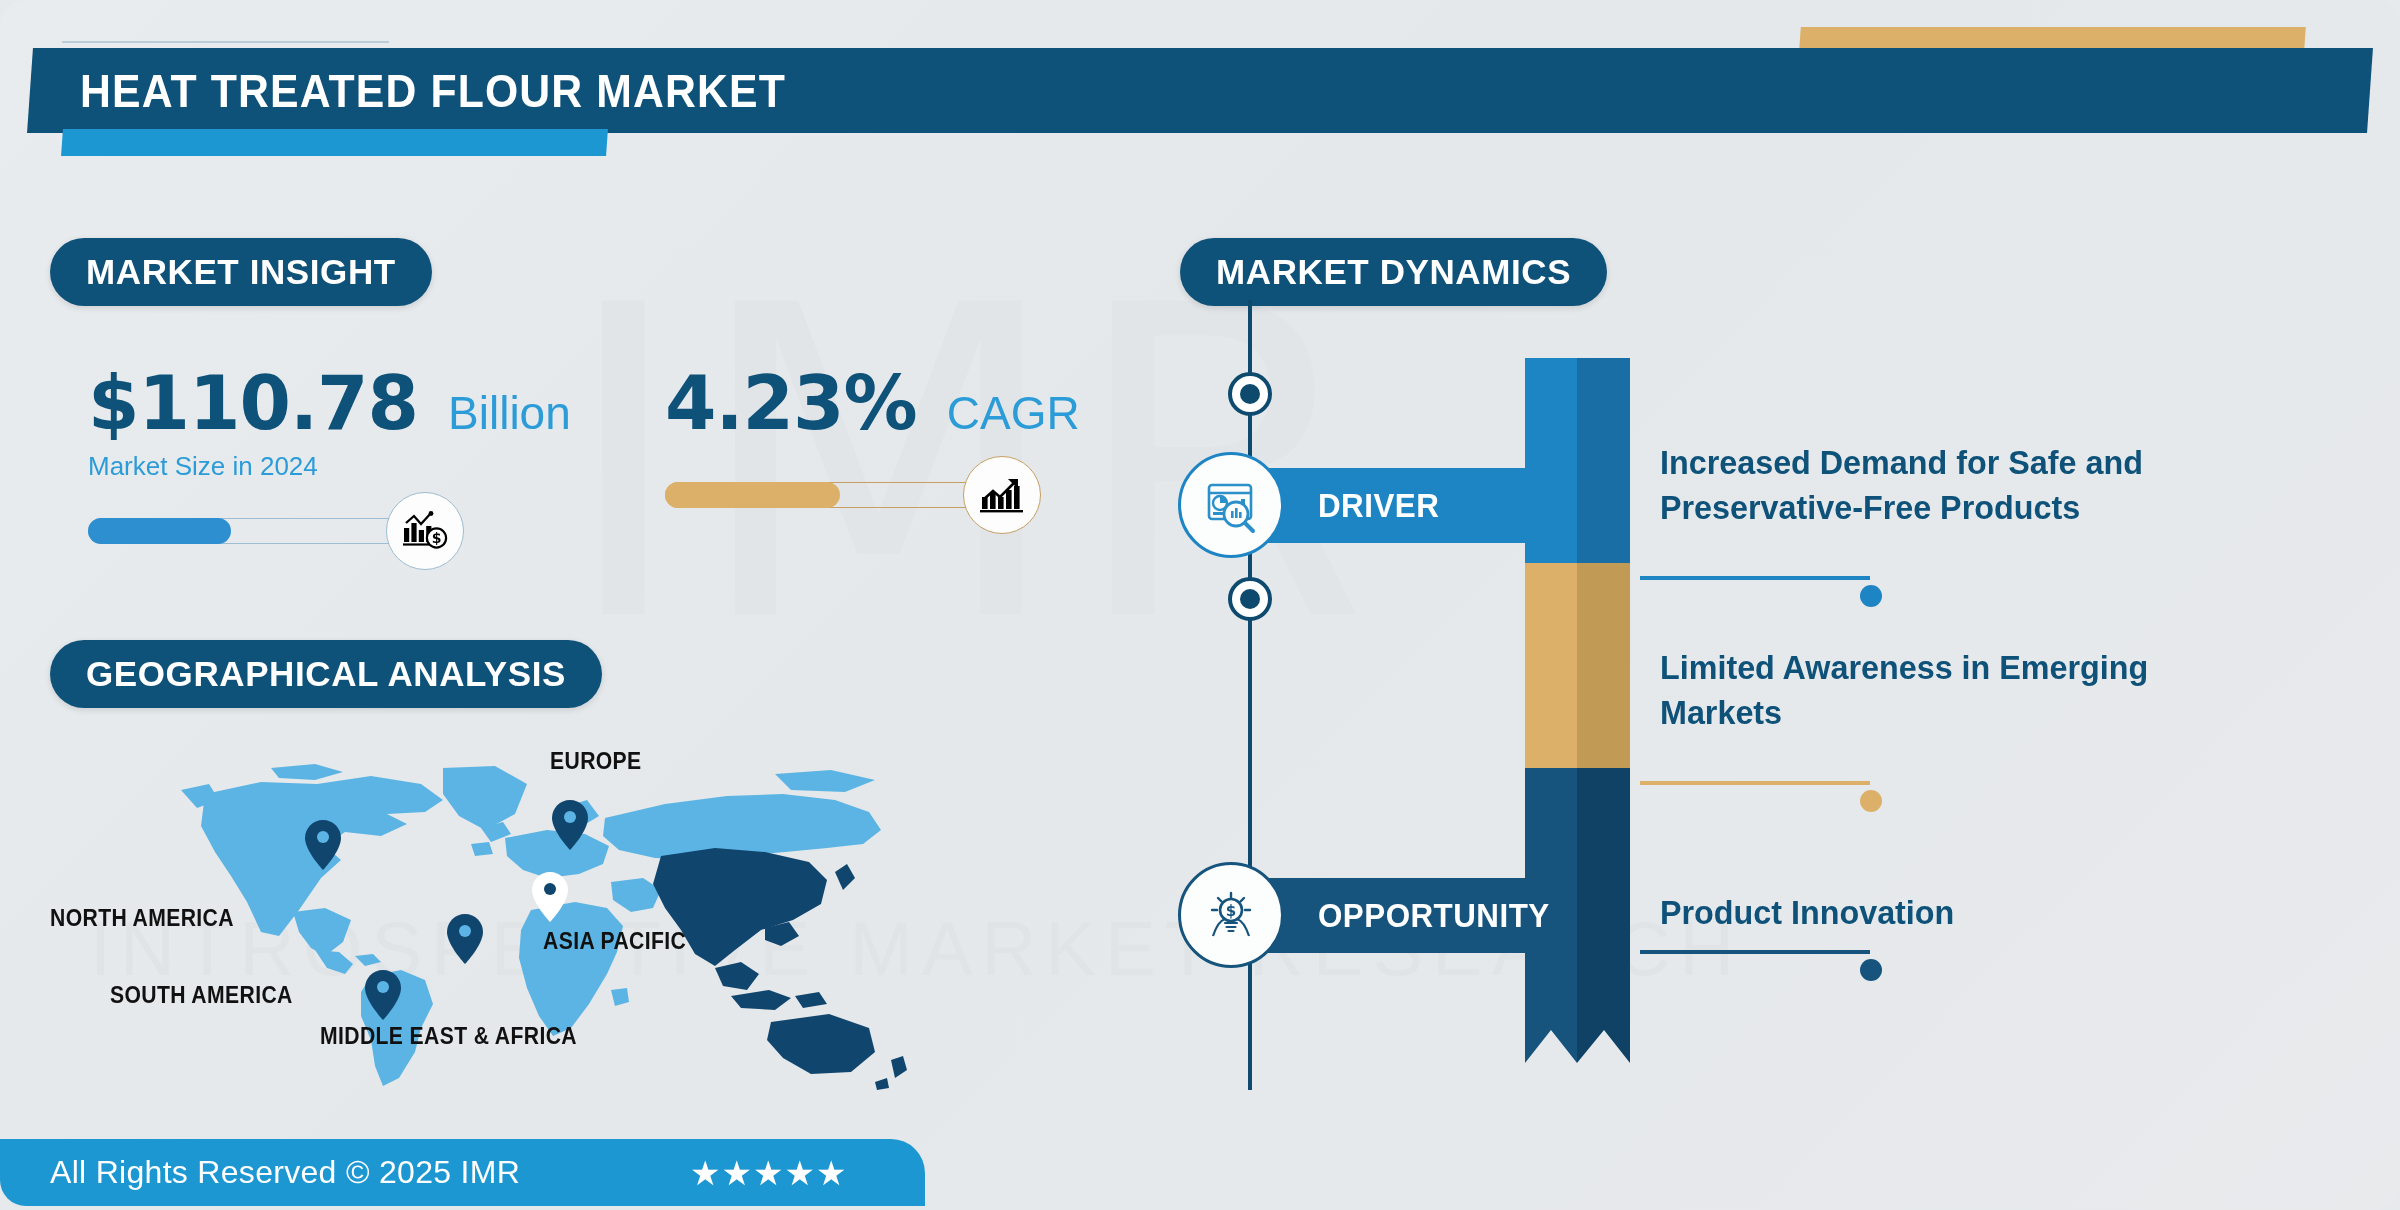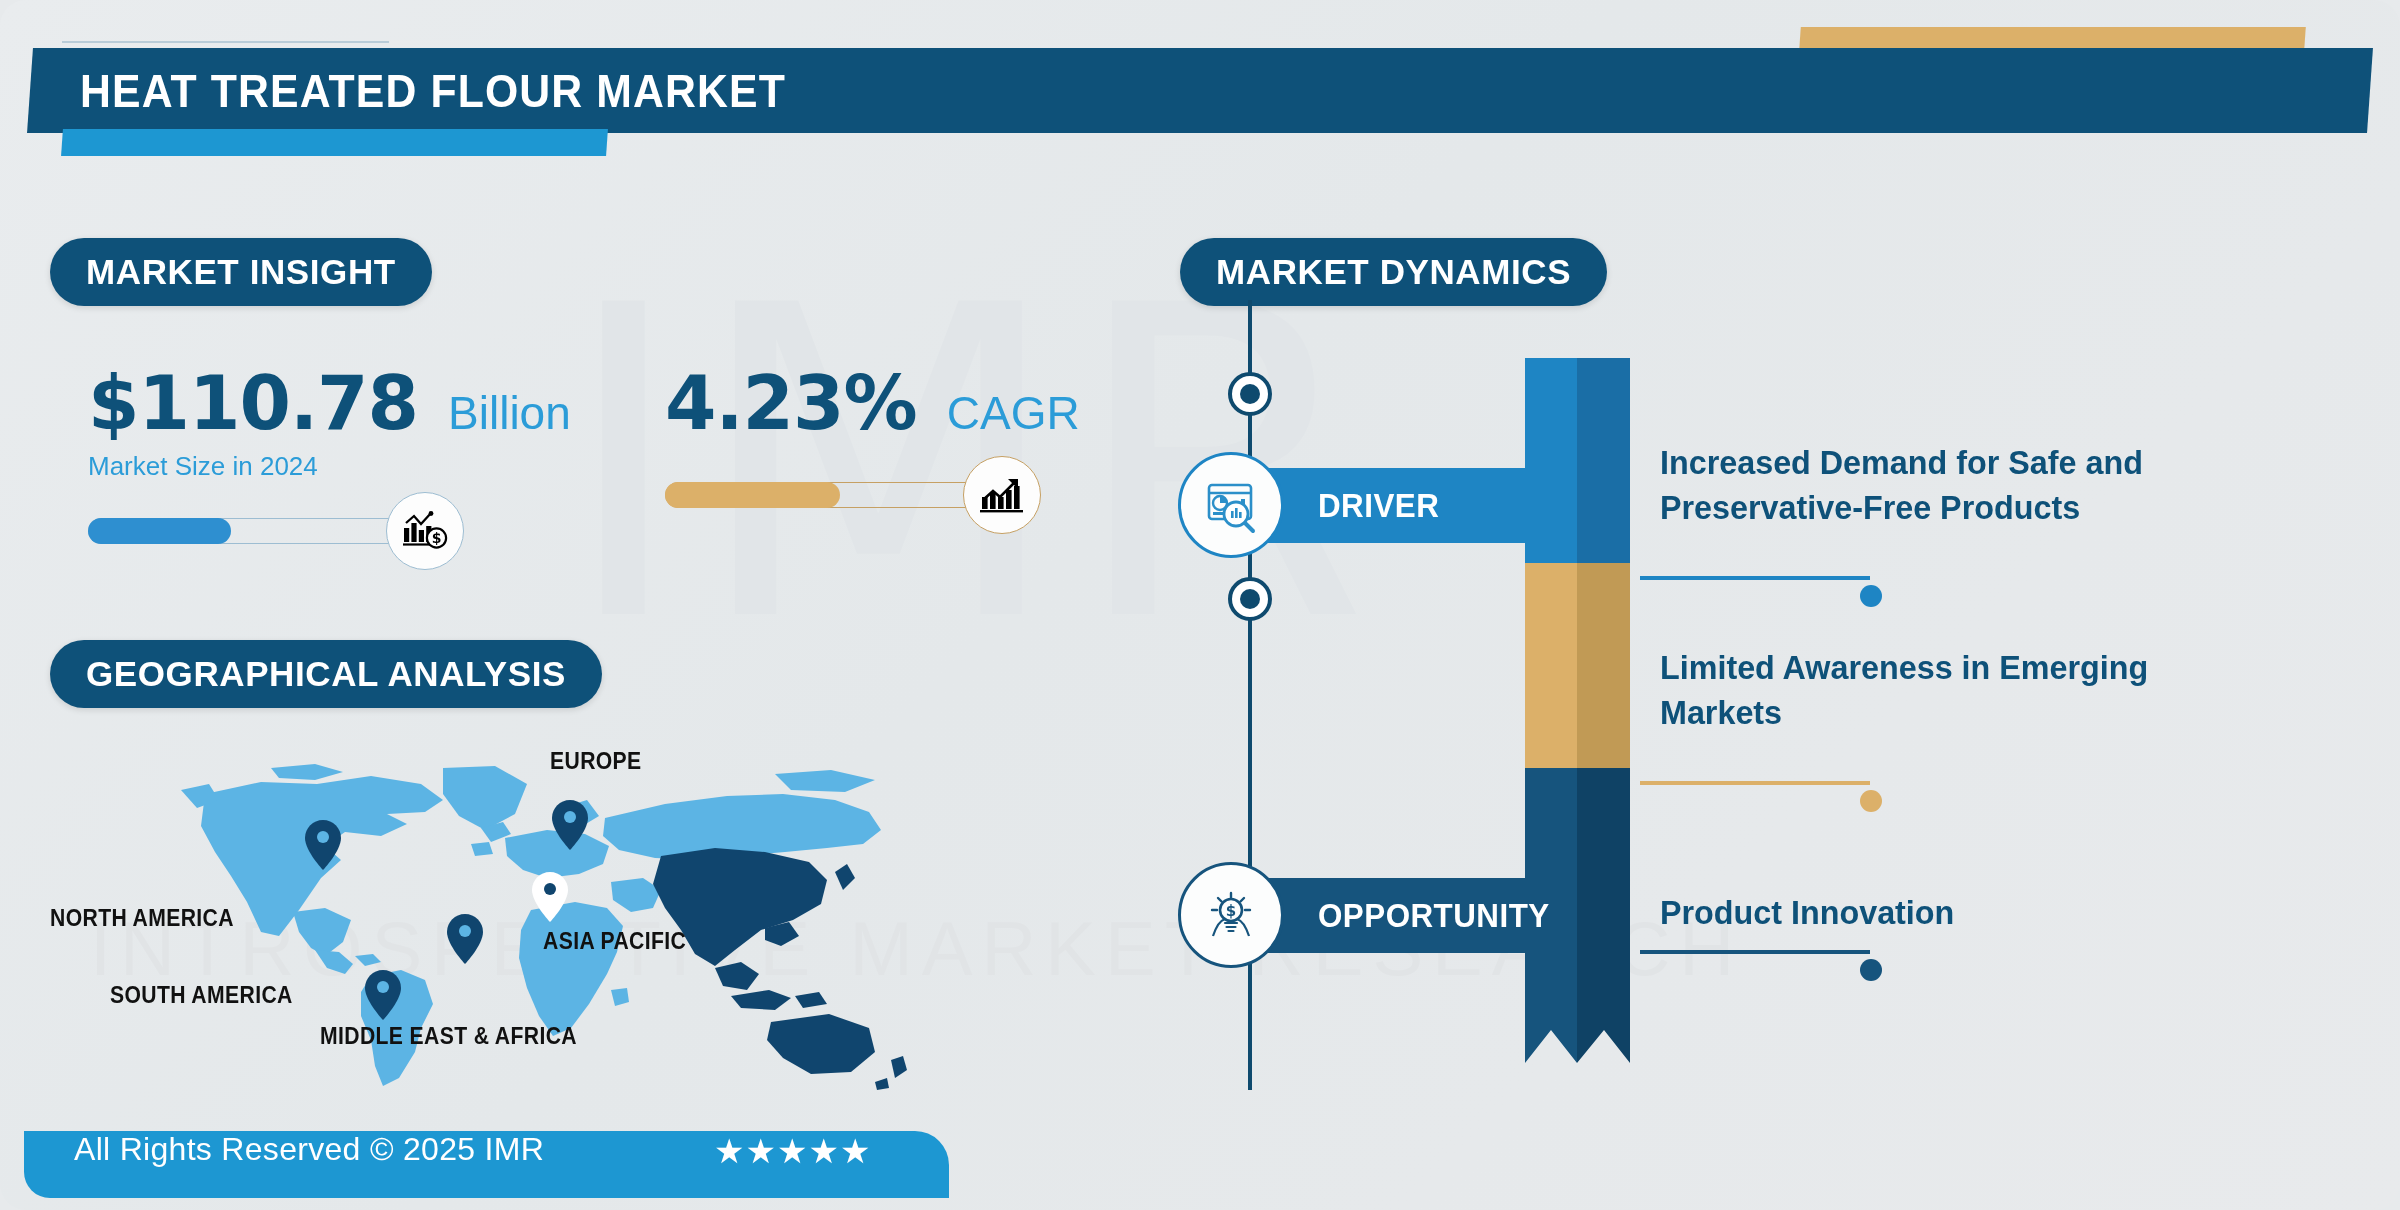--- a/index.html
+++ b/index.html
@@ -182,24 +182,24 @@
   .dyn-text.single { top: 100px; }
 
   .lead { position: absolute; height: 4px; }
   .lead-dot {
     position: absolute; width: 22px; height: 22px; border-radius: 50%;
     top: -9px;
   }
 
   
   #footer {
-    position: absolute; left: 0; bottom: 12px; width: 925px; height: 67px;
+    position: absolute; left: 0; bottom: 4px; width: 925px; height: 67px;
     background: #1d97d2;
     border-radius: 0 34px 0 26px;
-    display: flex; align-items: flex-start; margin-left: 24px;
+    display: flex; align-items: center;
   }
   #footer-text {
     margin-left: 50px; color: #fff; font-size: 32px; font-weight: 400;
     letter-spacing: .3px;
     font-family: "Liberation Sans Narrow","Liberation Sans",sans-serif;
   }
   #footer-stars {
     margin-left: 170px; color: #fff; font-size: 34px; letter-spacing: 1px;
   }
 </style>

